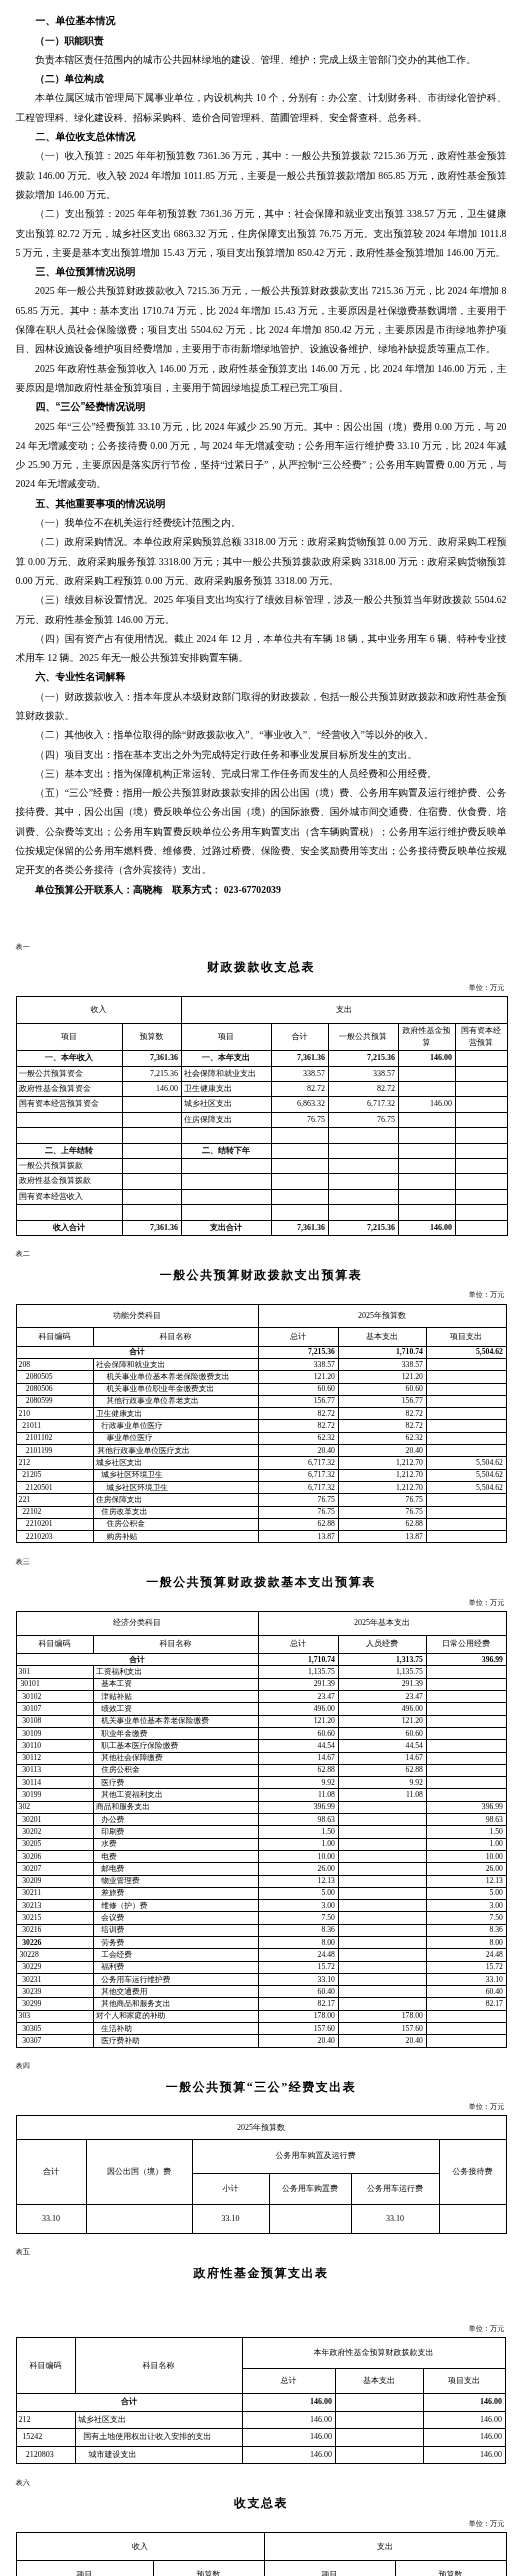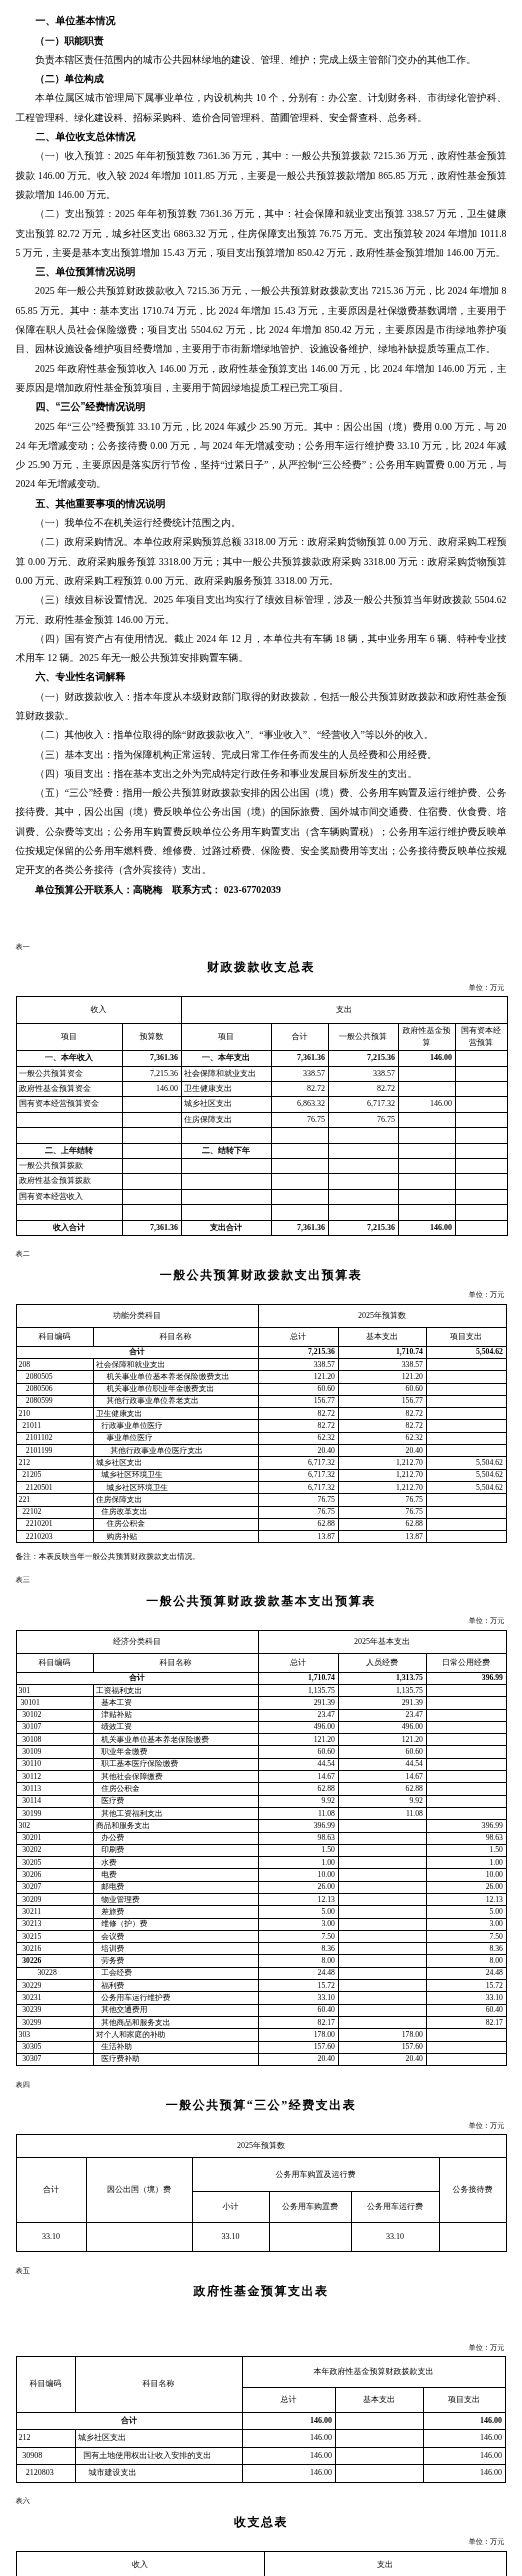--- a/index.html
+++ b/index.html
@@ -61,22 +61,22 @@
       <p class="para h1">四、“三公”经费情况说明</p>
       <p class="para body">2025 年“三公”经费预算 33.10 万元，比 2024 年减少 25.90 万元。其中：因公出国（境）费用 0.00 万元，与 2024 年无增减变动；公务接待费 0.00 万元，与 2024 年无增减变动；公务用车运行维护费 33.10 万元，比 2024 年减少 25.90 万元，主要原因是落实厉行节俭，坚持“过紧日子”，从严控制“三公经费”；公务用车购置费 0.00 万元，与 2024 年无增减变动。</p>
       <p class="para h1">五、其他重要事项的情况说明</p>
       <p class="para body">（一）我单位不在机关运行经费统计范围之内。</p>
       <p class="para body">（二）政府采购情况。本单位政府采购预算总额 3318.00 万元：政府采购货物预算 0.00 万元、政府采购工程预算 0.00 万元、政府采购服务预算 3318.00 万元；其中一般公共预算拨款政府采购 3318.00 万元：政府采购货物预算 0.00 万元、政府采购工程预算 0.00 万元、政府采购服务预算 3318.00 万元。</p>
       <p class="para body">（三）绩效目标设置情况。2025 年项目支出均实行了绩效目标管理，涉及一般公共预算当年财政拨款 5504.62 万元、政府性基金预算 146.00 万元。</p>
       <p class="para body">（四）国有资产占有使用情况。截止 2024 年 12 月，本单位共有车辆 18 辆，其中业务用车 6 辆、特种专业技术用车 12 辆。2025 年无一般公共预算安排购置车辆。</p>
       <p class="para h1">六、专业性名词解释</p>
       <p class="para body">（一）财政拨款收入：指本年度从本级财政部门取得的财政拨款，包括一般公共预算财政拨款和政府性基金预算财政拨款。</p>
       <p class="para body">（二）其他收入：指单位取得的除“财政拨款收入”、“事业收入”、“经营收入”等以外的收入。</p>
+      <p class="para body">（四）项目支出：指在基本支出之外为完成特定行政任务和事业发展目标所发生的支出。</p>
       <p class="para body">（三）基本支出：指为保障机构正常运转、完成日常工作任务而发生的人员经费和公用经费。</p>
-      <p class="para body">（四）项目支出：指在基本支出之外为完成特定行政任务和事业发展目标所发生的支出。</p>
       <p class="para body">（五）“三公”经费：指用一般公共预算财政拨款安排的因公出国（境）费、公务用车购置及运行维护费、公务接待费。其中，因公出国（境）费反映单位公务出国（境）的国际旅费、国外城市间交通费、住宿费、伙食费、培训费、公杂费等支出；公务用车购置费反映单位公务用车购置支出（含车辆购置税）；公务用车运行维护费反映单位按规定保留的公务用车燃料费、维修费、过路过桥费、保险费、安全奖励费用等支出；公务接待费反映单位按规定开支的各类公务接待（含外宾接待）支出。</p>
       <p class="para contact">单位预算公开联系人：高晓梅　联系方式： 023-67702039</p>
     </div>
   <div id="tables">
       <section class="table-block" style="margin-top: 44px;">
         <div class="tbl-label">表一</div>
         <div class="tbl-title">财政拨款收支总表</div>
         <div class="tbl-unit">单位：万元</div>
         <table class="grid t1">
           <colgroup>
@@ -291,21 +291,21 @@
             </tr>
             <tr>
               <td class="lft" style="padding-left: 9.3px;">2101102</td>
               <td class="lft" style="padding-left: 13px;">事业单位医疗</td>
               <td class="rgt">62.32</td>
               <td class="rgt">62.32</td>
               <td class="rgt"></td>
             </tr>
             <tr>
               <td class="lft" style="padding-left: 9.3px;">2101199</td>
-              <td class="lft" style="padding-left: 17px;">其他行政事业单位医疗支出</td>
+              <td class="lft" style="padding-left: 4px;">其他行政事业单位医疗支出</td>
               <td class="rgt">20.40</td>
               <td class="rgt">20.40</td>
               <td class="rgt"></td>
             </tr>
             <tr>
               <td class="lft" style="padding-left: 2.1px;">212</td>
               <td class="lft" style="padding-left: 2.6px;">城乡社区支出</td>
               <td class="rgt">6,717.32</td>
               <td class="rgt">1,212.70</td>
               <td class="rgt">5,504.62</td>
@@ -347,21 +347,20 @@
             </tr>
             <tr>
               <td class="lft" style="padding-left: 9.3px;">2210203</td>
               <td class="lft" style="padding-left: 13px;">购房补贴</td>
               <td class="rgt">13.87</td>
               <td class="rgt">13.87</td>
               <td class="rgt"></td>
             </tr>
           </tbody>
         </table>
-        <div class="tbl-note">备注：本表反映当年一般公共预算财政拨款支出情况。</div>
       </section>
       <section class="table-block">
         <div class="tbl-label">表三</div>
         <div class="tbl-title">一般公共预算财政拨款基本支出预算表</div>
         <div class="tbl-unit">单位：万元</div>
         <table class="grid t3">
           <colgroup>
             <col style="width: 77px;">
             <col style="width: 165px;">
             <col style="width: 80px;">
@@ -543,21 +542,21 @@
               <td class="rgt">8.36</td>
             </tr>
             <tr>
               <td class="lft" style="padding-left: 5.7px; font-weight: bold;">30226</td>
               <td class="lft" style="padding-left: 7.7px;">劳务费</td>
               <td class="rgt">8.00</td>
               <td class="rgt"></td>
               <td class="rgt">8.00</td>
             </tr>
             <tr>
-              <td class="lft" style="padding-left: 21px;">30228</td>
+              <td class="lft" style="padding-left: 3px;">30228</td>
               <td class="lft" style="padding-left: 7.7px;">工会经费</td>
               <td class="rgt">24.48</td>
               <td class="rgt"></td>
               <td class="rgt">24.48</td>
             </tr>
             <tr>
               <td class="lft" style="padding-left: 5.7px;">30229</td>
               <td class="lft" style="padding-left: 7.7px;">福利费</td>
               <td class="rgt">15.72</td>
               <td class="rgt"></td>
@@ -681,21 +680,21 @@
               <td class="rgt">146.00</td>
             </tr>
             <tr>
               <td class="lft" style="padding-left: 2.1px;">212</td>
               <td class="lft" style="padding-left: 2.6px;">城乡社区支出</td>
               <td class="rgt">146.00</td>
               <td class="rgt"></td>
               <td class="rgt">146.00</td>
             </tr>
             <tr>
-              <td class="lft" style="padding-left: 5.7px;">30908</td>
+              <td class="lft" style="padding-left: 5.7px;">15242</td>
               <td class="lft" style="padding-left: 7.7px;">国有土地使用权出让收入安排的支出</td>
               <td class="rgt">146.00</td>
               <td class="rgt"></td>
               <td class="rgt">146.00</td>
             </tr>
             <tr>
               <td class="lft" style="padding-left: 9.3px;">2120803</td>
               <td class="lft" style="padding-left: 13px;">城市建设支出</td>
               <td class="rgt">146.00</td>
               <td class="rgt"></td>

